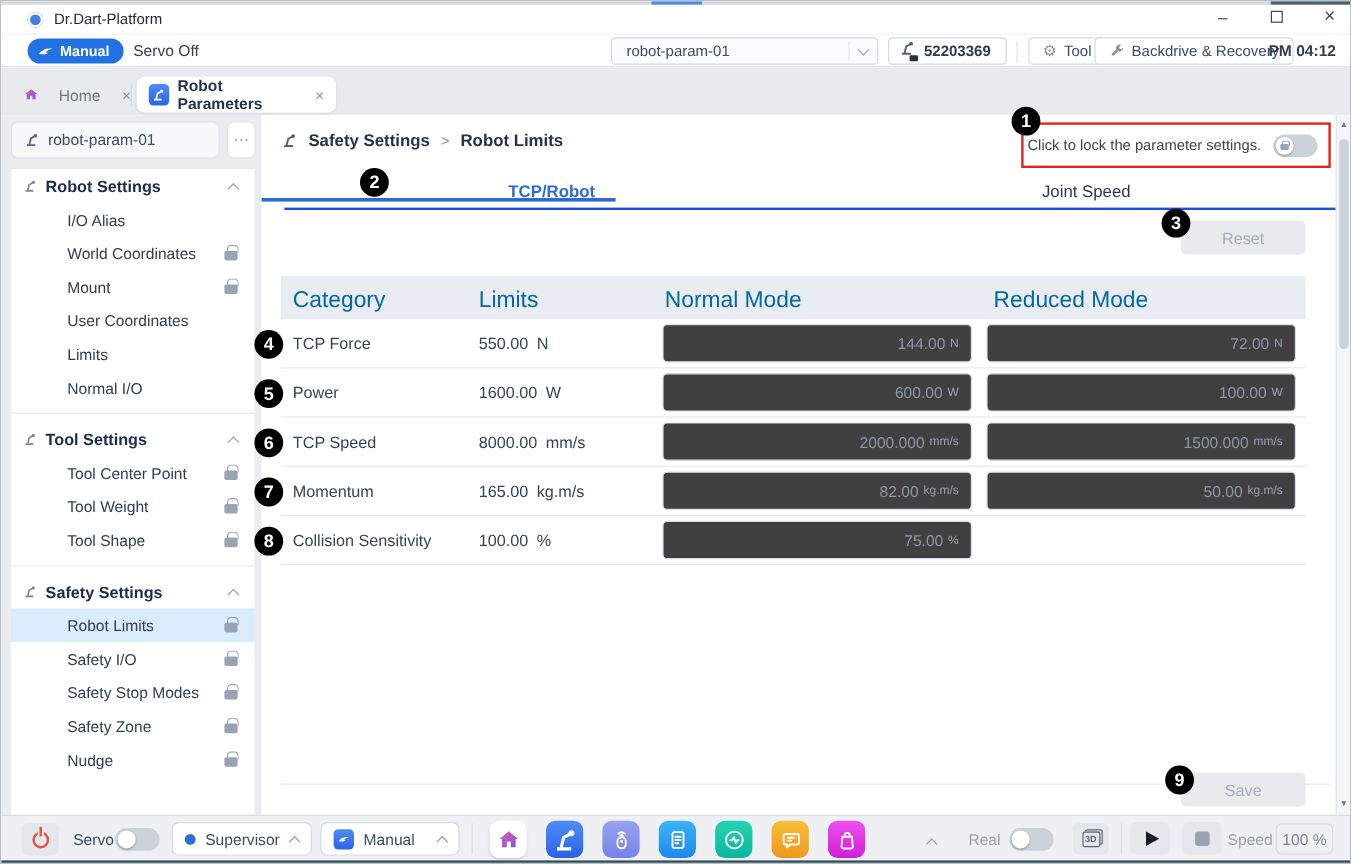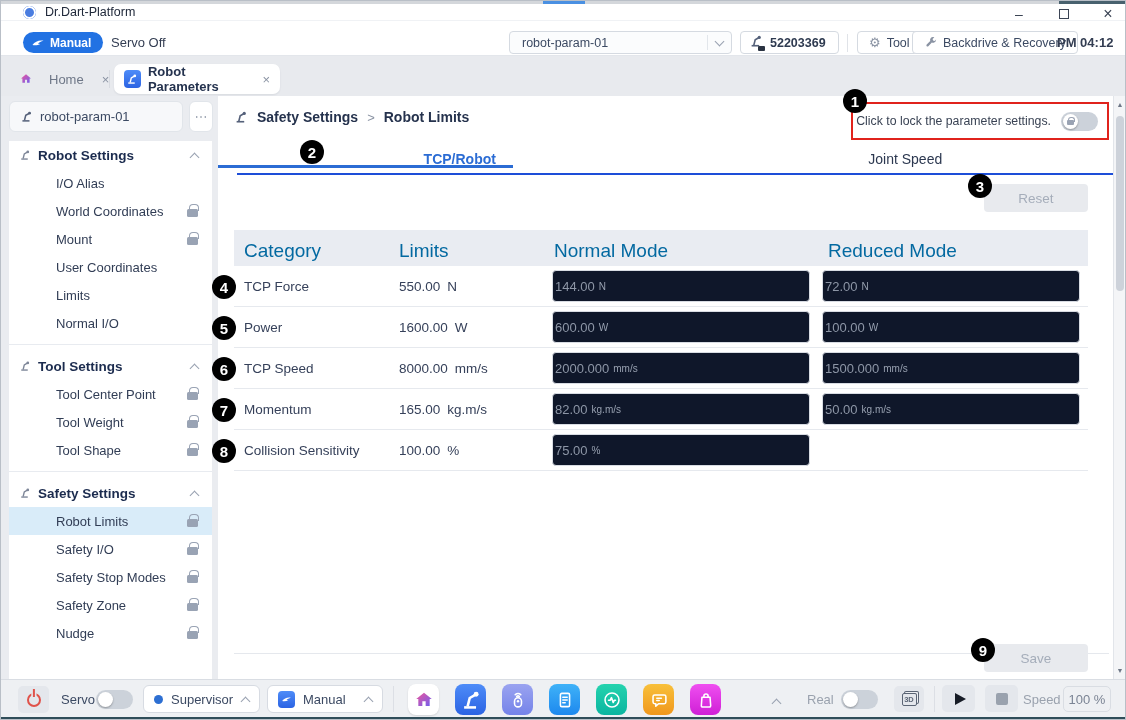--- a/index.html
+++ b/index.html
@@ -5,21 +5,21 @@
   * { margin:0; padding:0; box-sizing:border-box; }
   html,body { width:1126px; height:720px; font-family:"Liberation Sans",sans-serif; background:#fff; }
   .app { position:absolute; left:0; top:0; width:1126px; height:720px; border:1px solid #b9bfc7; overflow:hidden; background:#fff; }
 
   
   .top-strip { position:absolute; left:0; top:0; width:100%; height:3px; background:#d4d7db; }
   .top-strip .blue { position:absolute; left:542px; top:0; width:42px; height:3px; background:#4a90e2; }
   .top-strip .dark { position:absolute; left:1058px; top:0; width:68px; height:3px; background:#48616e; }
 
   
-  .titlebar { position:absolute; left:0; top:3px; width:100%; height:17px; background:#fff; display:flex; align-items:center; padding-left:22px; border-bottom:1px solid #f0f2f5;}
+  .titlebar { position:absolute; left:0; top:3px; width:100%; height:25px; background:#fff; display:flex; align-items:center; padding-left:22px; border-bottom:1px solid #f0f2f5;}
   .app-logo { width:13px; height:13px; border-radius:50%; background:#4a7de0; box-shadow:inset 0 0 0 2px #fff, inset 0 0 0 5px #4a7de0; margin-right:9px; }
   .win-title { font-size:12.5px; color:#20293a; }
   .winbtn { position:absolute; top:0; width:30px; height:25px; display:flex; align-items:center; justify-content:center; color:#3c4555; cursor:default; }
   .winbtn.min { left:1003px; font-size:14px; }
   .winbtn.max { left:1048px; }
   .winbtn.max .sq { width:10px; height:10px; border:1.3px solid #3c4555; }
   .winbtn.close { left:1092px; font-size:16px; }
 
   
   .toolbar { position:absolute; left:0; top:28px; width:100%; height:27px; background:#fff; border-bottom:1px solid #e3e6eb; }
@@ -90,21 +90,21 @@
 
   
   .table { position:absolute; left:233px; top:229px; width:854px; }
   .thead { position:relative; height:36px; background:#e9ecf2; }
   .thead span { position:absolute; top:10px; font-size:19px; color:#0369a1; }
   .th0 { left:10px; } .th1 { left:165px; } .th2 { left:320px; } .th3 { left:594px; }
   .trow { position:relative; height:41px; border-bottom:1px solid #e6e9ee; }
   .trow .cat { position:absolute; left:10px; top:13px; font-size:13.5px; color:#36415a; }
   .trow .lim { position:absolute; left:165px; top:13px; font-size:13.5px; color:#36415a; }
   .trow .lim .u { margin-left:7px; }
-  .field { position:absolute; top:4px; width:258px; height:32px; border:1px solid #d8dce3; border-radius:4px; background:#0f172a; display:flex; align-items:center; justify-content:flex-start; padding:0 2px; }
+  .field { position:absolute; top:4px; width:258px; height:32px; border:1px solid #d8dce3; border-radius:4px; background:#404040; display:flex; align-items:center; justify-content:flex-end; padding:0 10px; }
   .field.nm { left:318px; } .field.rm { left:588px; }
   .field .val { font-size:13px; color:#8d96a6; }
   .field .u { font-size:10px; color:#98a1b0; margin-left:4px; }
 
   
   .vscroll { position:absolute; left:1112px; top:95px; width:13px; height:583px; background:#f4f5f7; border-left:1px solid #e2e5ea; }
   .vscroll .ar { position:absolute; left:0; width:100%; text-align:center; font-size:7px; color:#6e7787; }
   .vscroll .up { top:5px; } .vscroll .dn { bottom:5px; }
   .vscroll .thumb { position:absolute; left:2px; top:20px; width:8px; height:175px; background:#cdd2da; border-radius:4px; }
 

